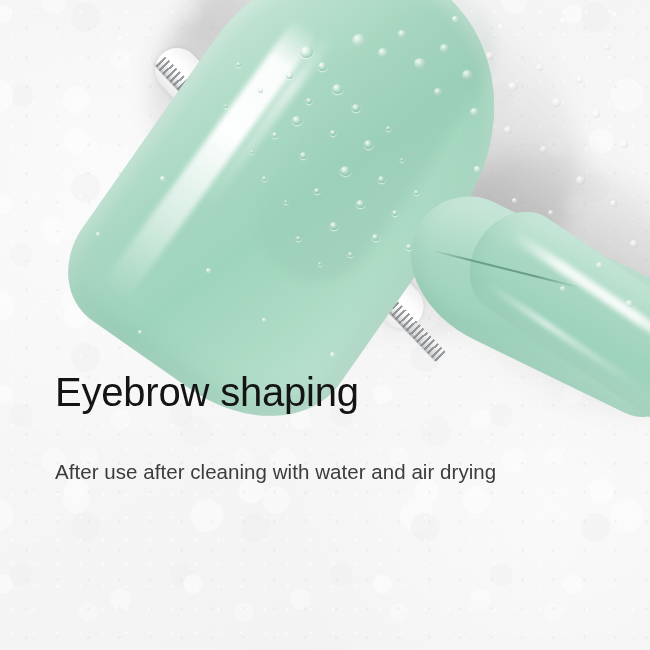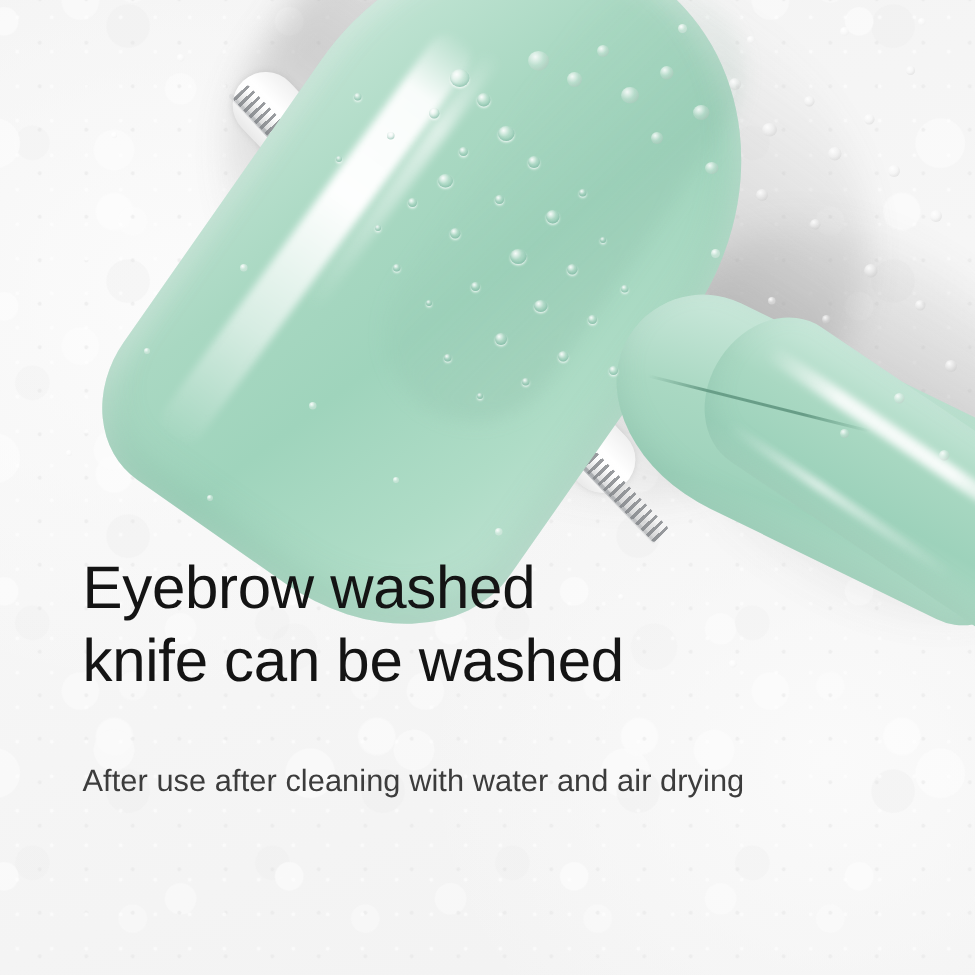--- a/index.html
+++ b/index.html
@@ -431,21 +431,20 @@
       <div class="drop-bg" style="left:262px;top:318px;width:4px;height:4px;"></div>
       <div class="drop-bg" style="left:330px;top:352px;width:5px;height:5px;"></div>
       <div class="drop-bg" style="left:412px;top:396px;width:4px;height:4px;"></div>
       <div class="drop-bg" style="left:486px;top:440px;width:5px;height:5px;"></div>
       <div class="drop-bg" style="left:44px;top:300px;width:4px;height:4px;"></div>
       <div class="drop-bg" style="left:138px;top:330px;width:4px;height:4px;"></div>
     </div>
   </div>
 
   <div id="copy">
-    <div class="headline">Eyebrow washed</div>
-    <div class="headline">knife can be washed</div>
+    <div class="headline">Eyebrow shaping</div>
 
     <div class="bullets">
       <div class="bullet">After use after cleaning with water and air drying</div>
     </div>
   </div>
 
 </div>
 
 </body></html>

